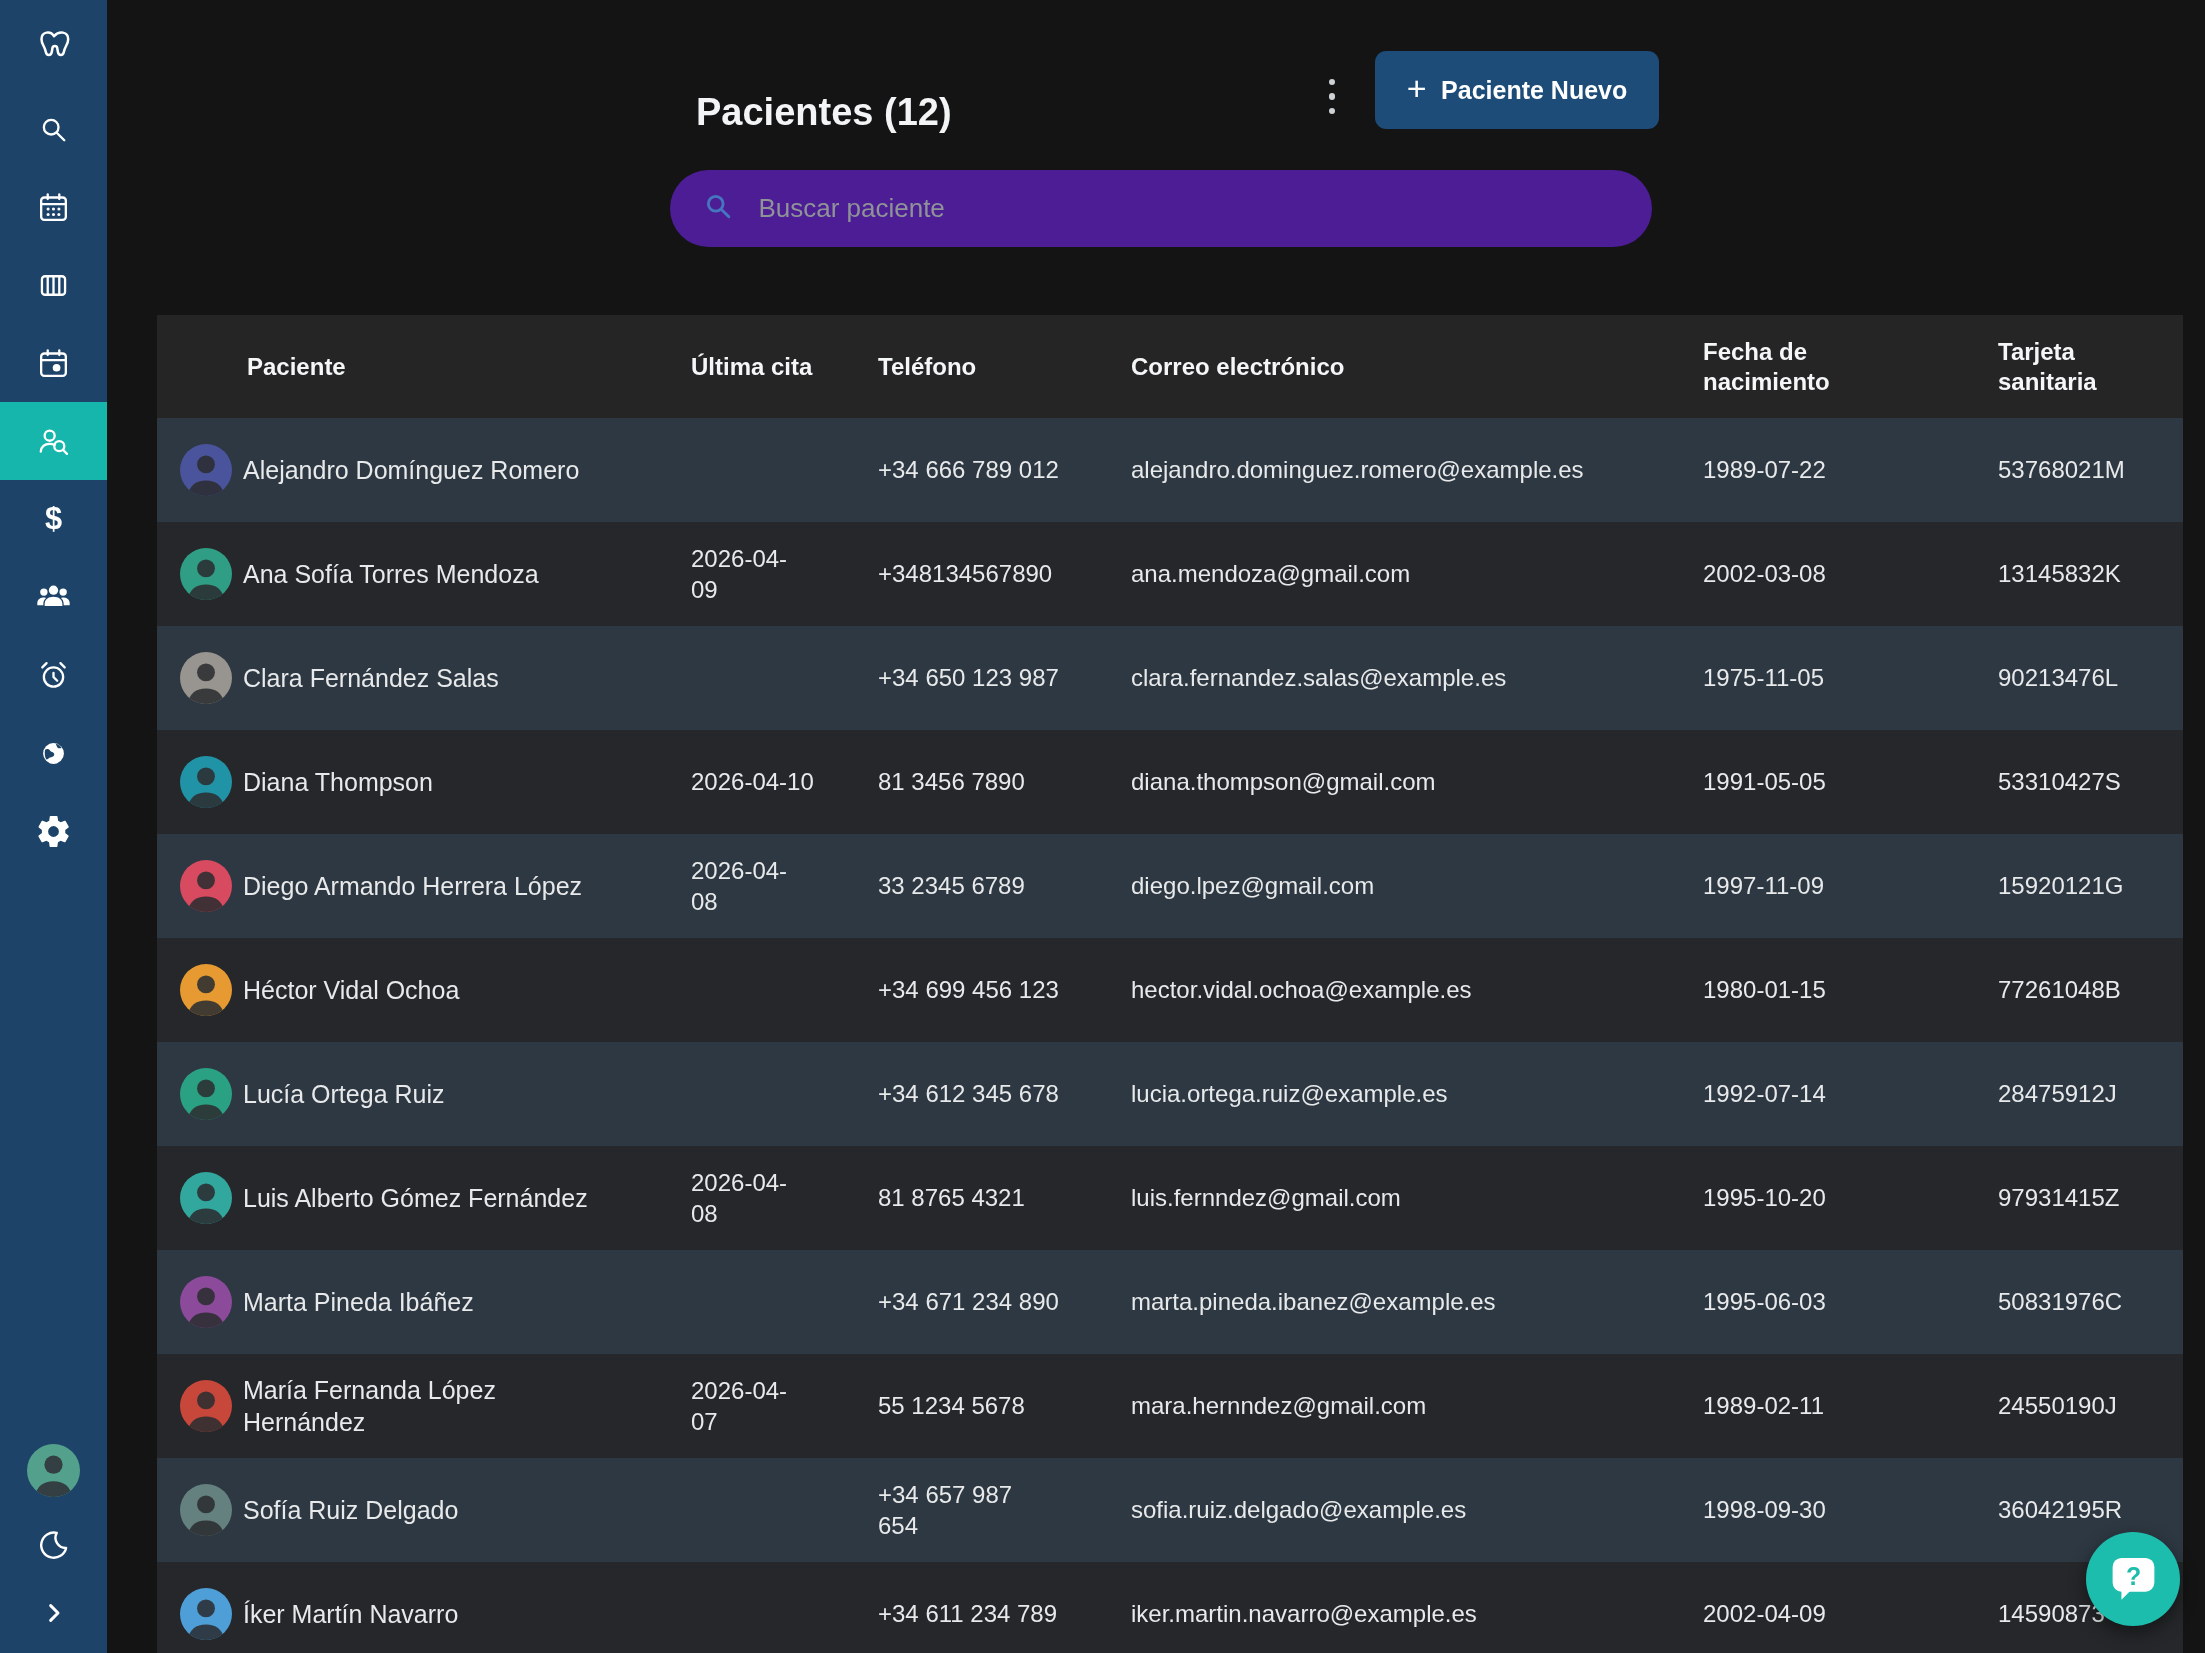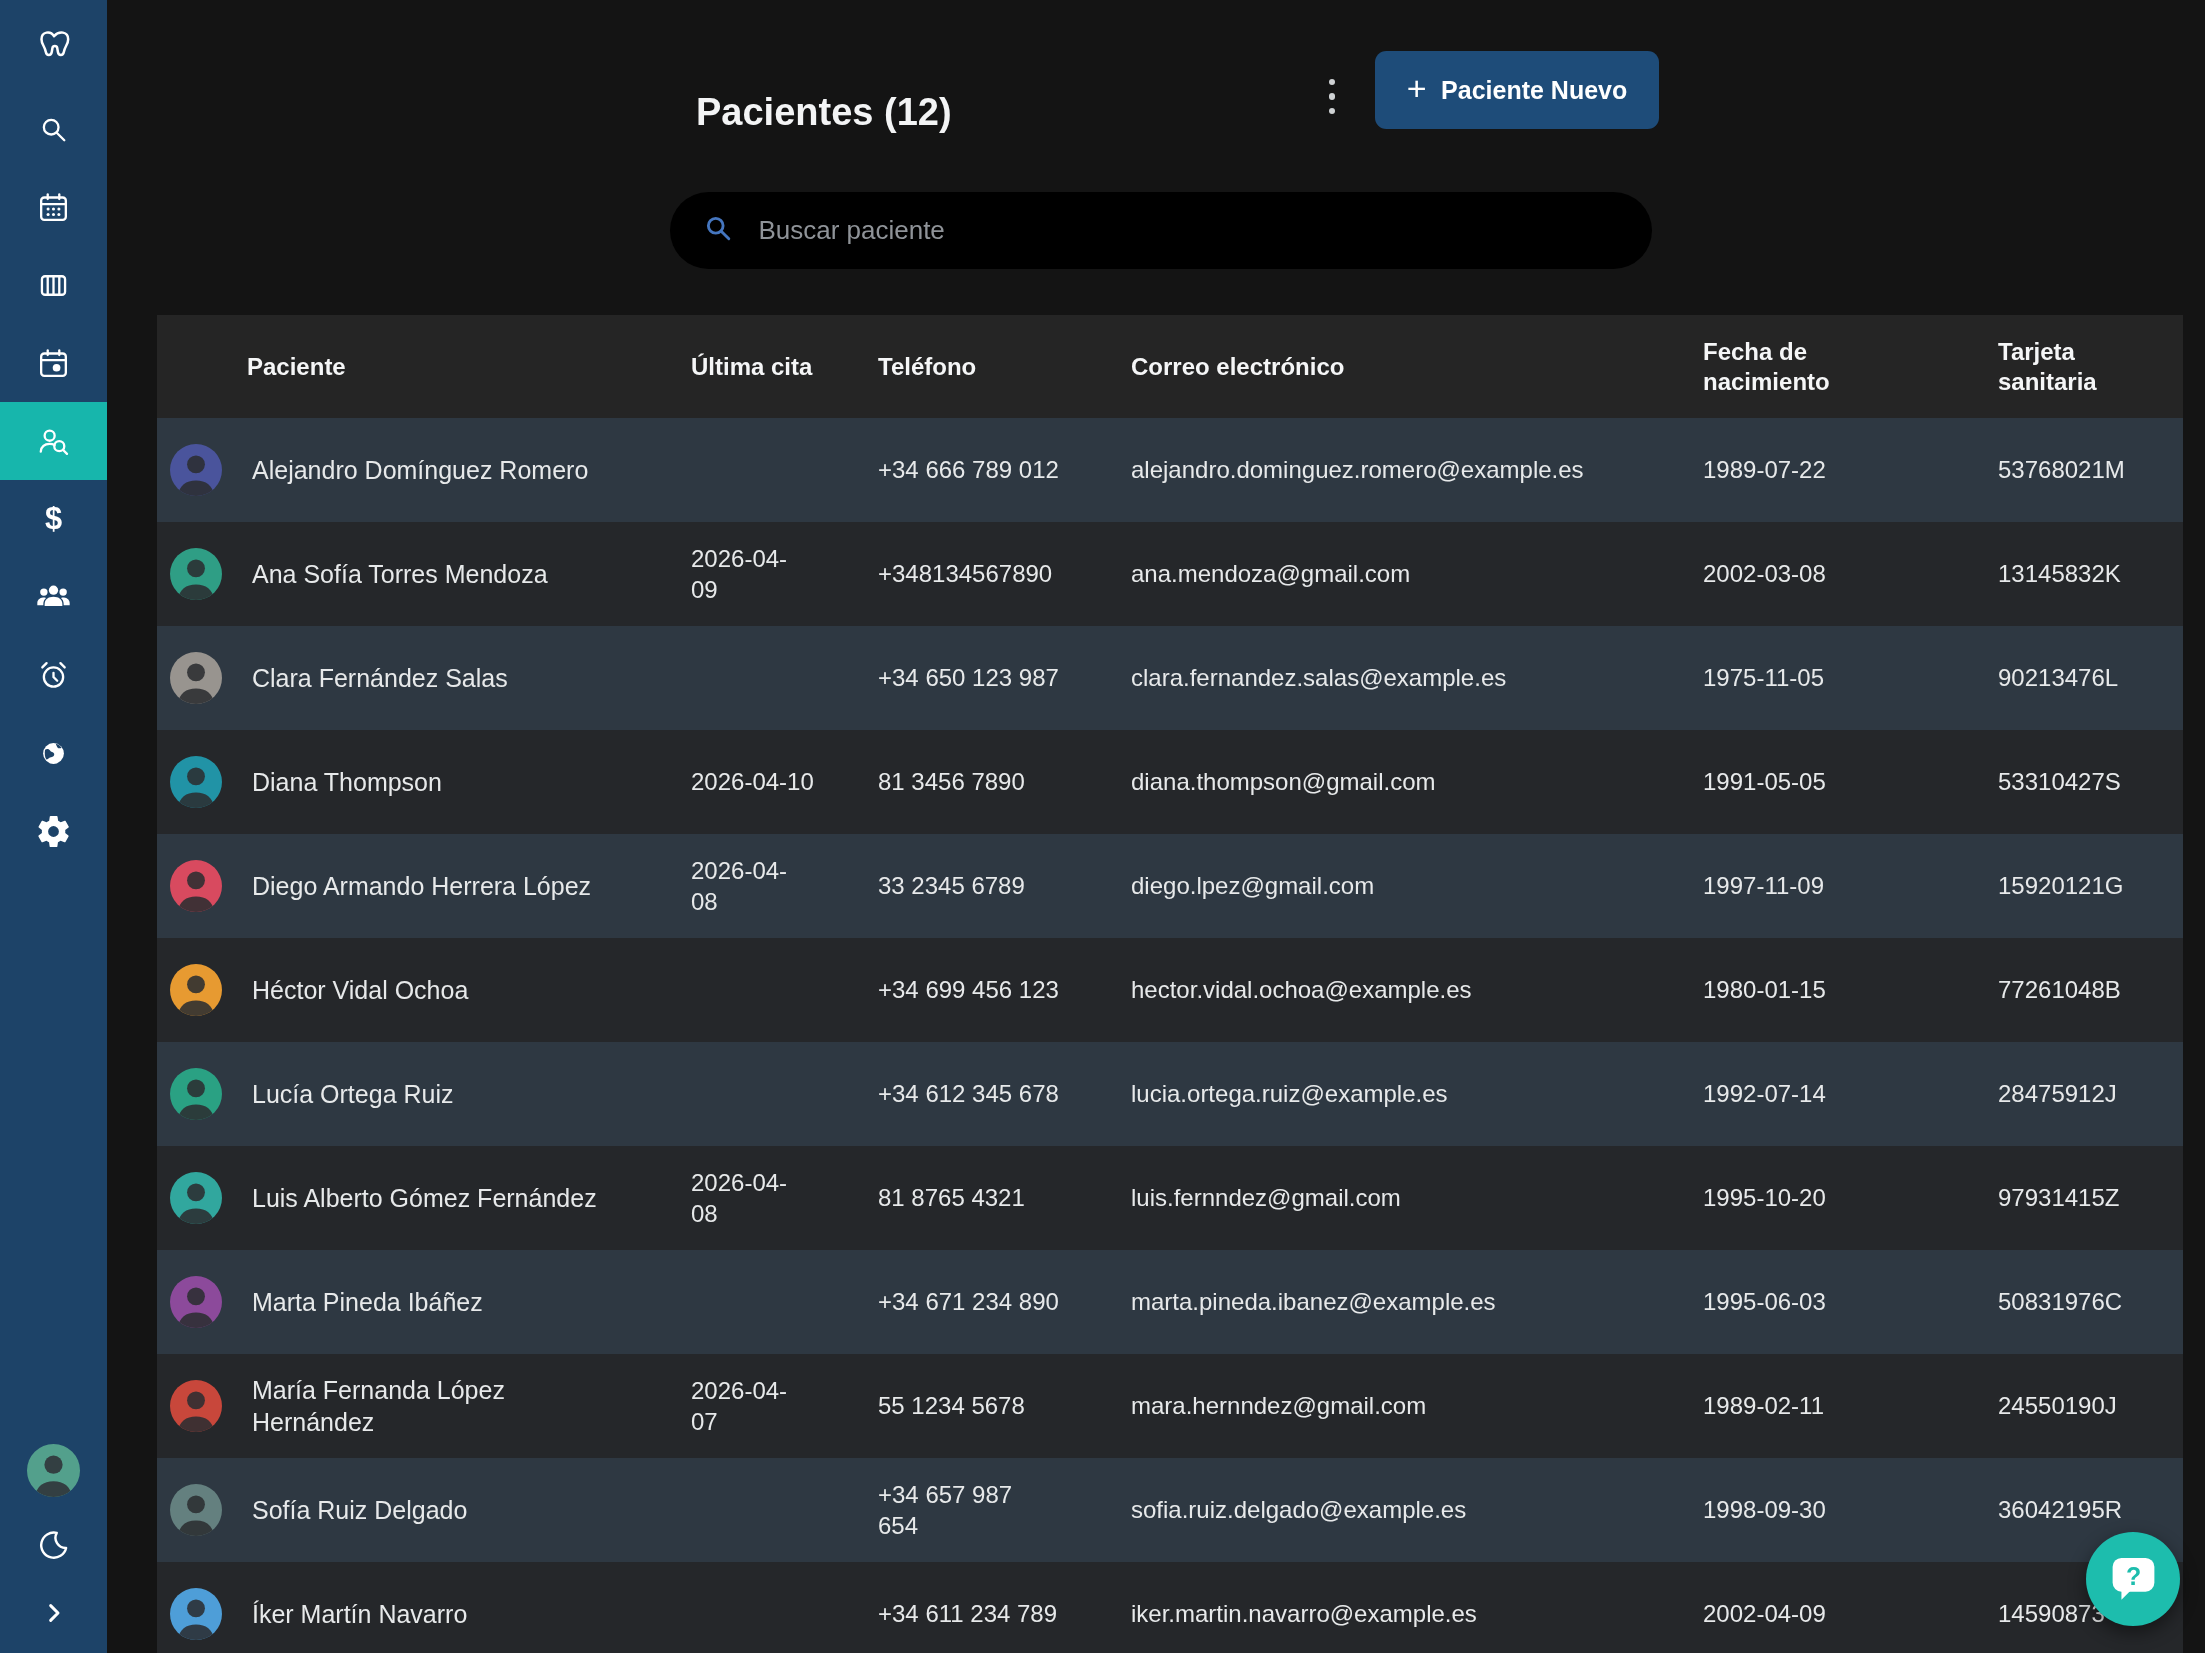--- a/index.html
+++ b/index.html
@@ -23,38 +23,38 @@
   .kebab{position:absolute;left:1324px;top:74px;display:flex;flex-direction:column;gap:8px;
          padding:4.8px;cursor:pointer;}
   .kebab i{width:6.5px;height:6.5px;border-radius:50%;background:#cfd2d4;}
   .new-btn{position:absolute;left:1375px;top:51px;width:284px;height:78px;background:#1e4c79;
            border-radius:11.3px;display:flex;align-items:center;justify-content:center;gap:14.5px;
            color:#fff;cursor:pointer;}
   .new-btn .plus{font-size:34px;font-weight:400;line-height:1;margin-top:-4px;}
   .new-btn .lbl{font-size:25px;font-weight:bold;}
 
   
-  .search{position:absolute;left:670px;top:192px;width:982px;height:77px;background:#000000;
+  .search{position:absolute;left:670px;top:170px;width:982px;height:77px;background:#4c1d95;
           border-radius:39px;display:flex;align-items:center;}
   .search svg{margin-left:31px;flex:none;}
   .search input{flex:1;margin-left:19.4px;margin-right:24px;background:transparent;border:none;outline:none;
           font-family:"Liberation Sans",sans-serif;font-size:26px;color:#dfe1e3;}
   .search input::placeholder{color:#8f9398;}
 
   
   .table{position:absolute;left:130px;top:315px;width:2053px;}
   .thead,.trow{display:grid;grid-template-columns:534px 187px 253px 572px 295px 211px;align-items:center;margin-left:27px;}
   .thead{height:103px;background:#252525;}
   .hc{font-size:24px;font-weight:bold;color:#f5f6f7;white-space:pre-line;line-height:1.25;}
   .hc.first{padding-left:90px;}
   .trow{height:104px;}
   .tbody .trow:nth-child(odd){background:#2e3842;}
   .tbody .trow:nth-child(even){background:#25272a;}
   .cell{font-size:24px;color:#e7e9ea;white-space:pre-line;line-height:1.3;}
-  .c-name{display:flex;align-items:center;padding-left:13px;gap:30px;font-size:25px;}
+  .c-name{display:flex;align-items:center;padding-left:23px;gap:11px;font-size:25px;}
   .avatar{width:52px;height:52px;border-radius:50%;flex:none;overflow:hidden;
           display:flex;align-items:flex-end;justify-content:center;}
 
   
   .fab{position:absolute;left:2086px;top:1532px;width:94px;height:94px;border-radius:50%;
        background:#1dbdad;display:flex;align-items:center;justify-content:center;cursor:pointer;
        box-shadow:0 6.5px 18px rgba(0,0,0,.45);}
 </style>
 </head>
 <body>

